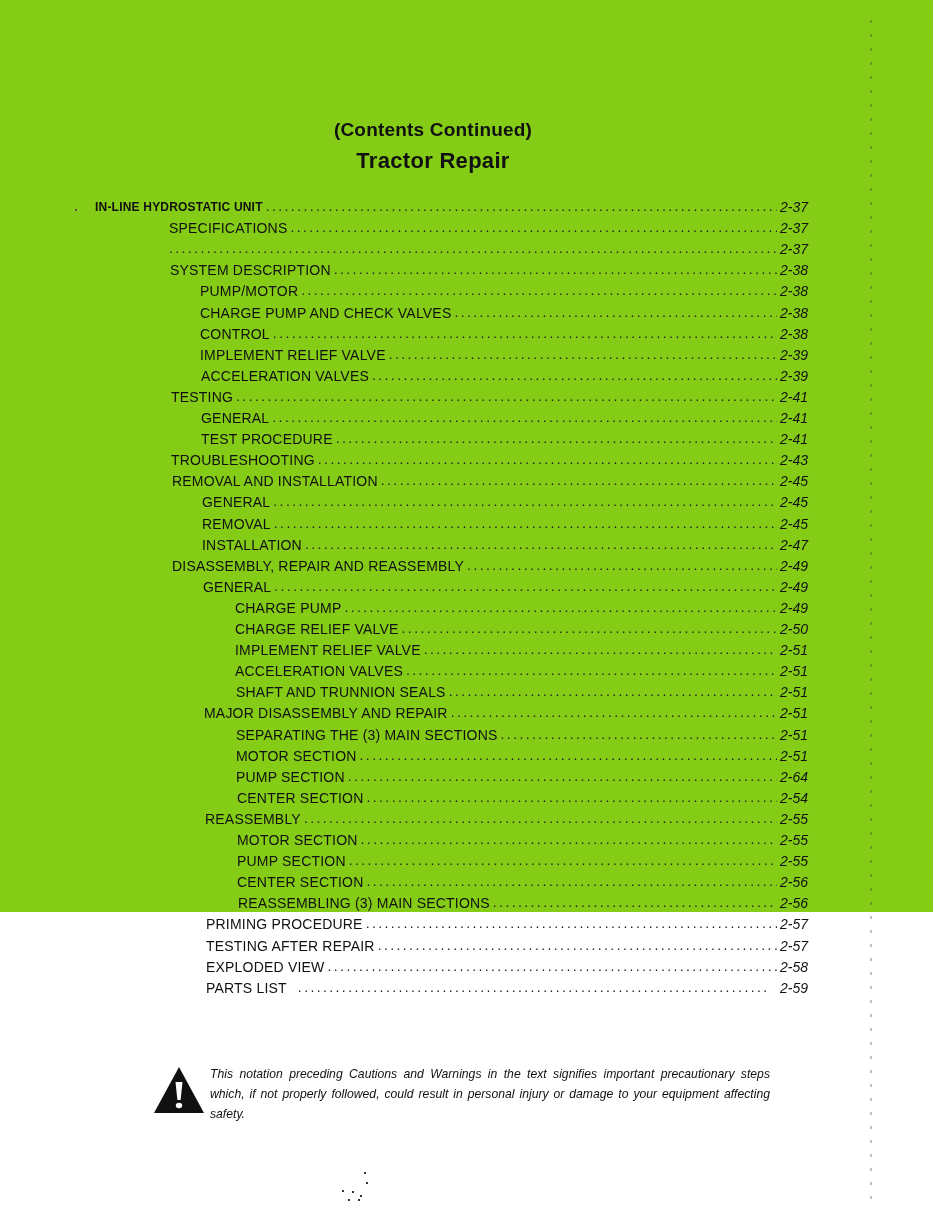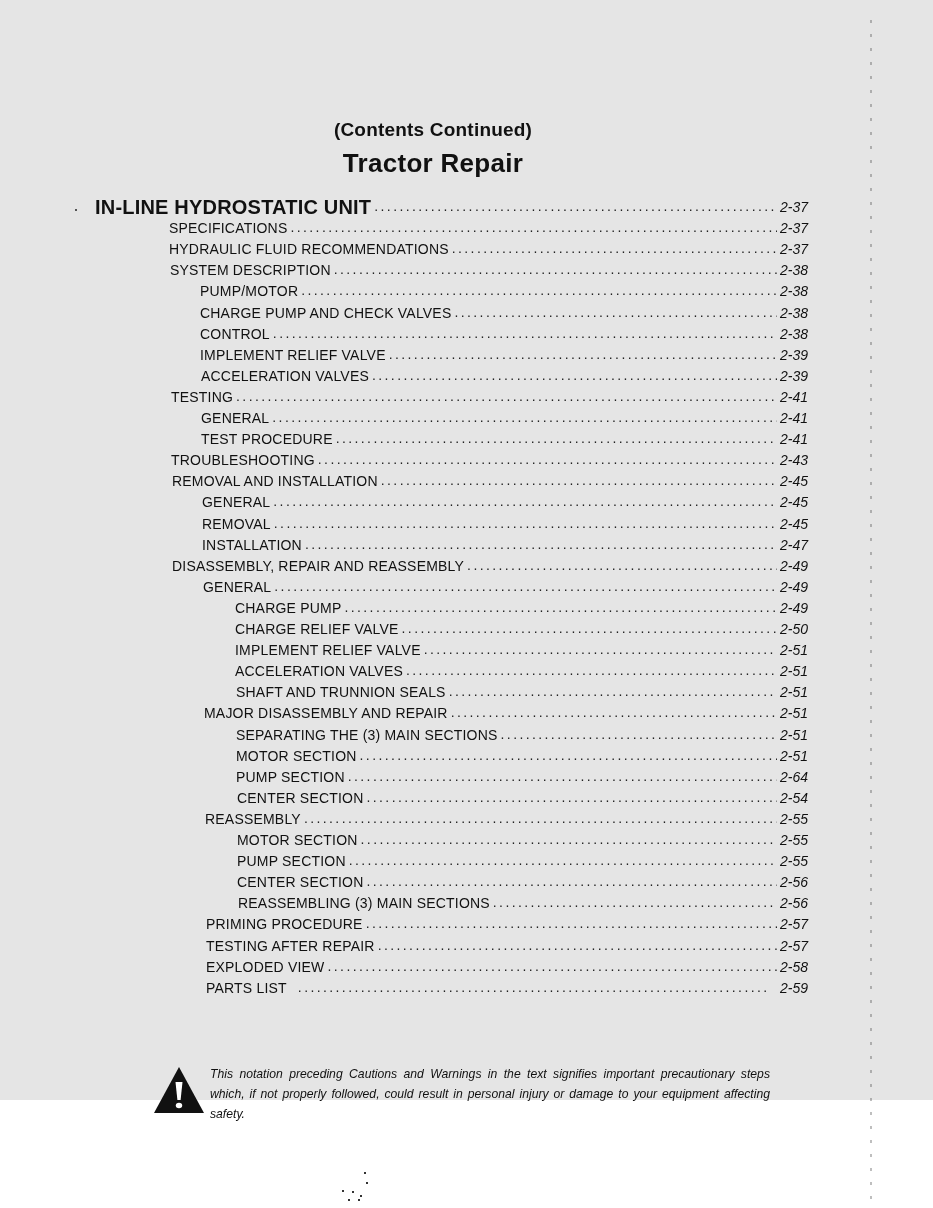--- a/index.html
+++ b/index.html
@@ -12,41 +12,41 @@
       height: 1208px;
       position: relative;
       overflow: hidden;
       font-family: "Liberation Sans", sans-serif;
       color: #111111;
     }
     .page {
       position: absolute;
       left: 0; top: 0;
       width: 933px;
-      height: 1100px;
-      background: #e5e5e5;
+      height: 912px;
+      background: #84cc16;
     }
     .subtitle {
       position: absolute;
       left: 0;
       width: 866px;
       top: 119px;
       text-align: center;
       font-weight: bold;
       font-size: 19px;
       letter-spacing: 0.2px;
     }
     .title {
       position: absolute;
       left: 0;
       width: 866px;
       top: 148px;
       text-align: center;
       font-weight: bold;
-      font-size: 26px;
+      font-size: 22px;
       letter-spacing: 0.3px;
     }
     .toc {
       position: absolute;
       top: 195px;
       left: 0;
       width: 933px;
     }
     .toc-row {
       position: absolute;
@@ -79,21 +79,21 @@
       line-height: 16px;
       color: #222;
     }
     .toc-row .page-num {
       flex: 0 0 auto;
       padding-left: 3px;
       font-size: 14px;
       width: 40px;
       font-style: italic;
     }
-    .toc-row.level-0 .label { font-weight: bold; font-size: 20px; }
+    .toc-row.level-0 .label { font-weight: bold; font-size: 12px; }
     .margin-ticks {
       position: absolute;
       left: 870px;
       top: 20px;
       width: 2px;
       height: 1180px;
       background-image: repeating-linear-gradient(to bottom, rgba(60,60,60,0.55) 0px, rgba(60,60,60,0.55) 3px, transparent 3px, transparent 14px);
       opacity: 0.6;
     }
     .stray-dot {
@@ -159,21 +159,20 @@
         <span class="label">IN-LINE HYDROSTATIC UNIT</span>
         <span class="leader"></span>
         <span class="page-num">2-37</span>
       </div>
       <div class="toc-row level-1" style="left: 169px; top: 21px; width: 651px;">
         <span class="label">SPECIFICATIONS</span>
         <span class="leader"></span>
         <span class="page-num">2-37</span>
       </div>
       <div class="toc-row level-1" style="left: 169px; top: 42px; width: 651px;">
-        <span class="label">HYDRAULIC FLUID RECOMMENDATIONS</span>
         <span class="leader"></span>
         <span class="page-num">2-37</span>
       </div>
       <div class="toc-row level-1" style="left: 170px; top: 63px; width: 650px;">
         <span class="label">SYSTEM DESCRIPTION</span>
         <span class="leader"></span>
         <span class="page-num">2-38</span>
       </div>
       <div class="toc-row level-2" style="left: 200px; top: 84px; width: 620px;">
         <span class="label">PUMP/MOTOR</span>

